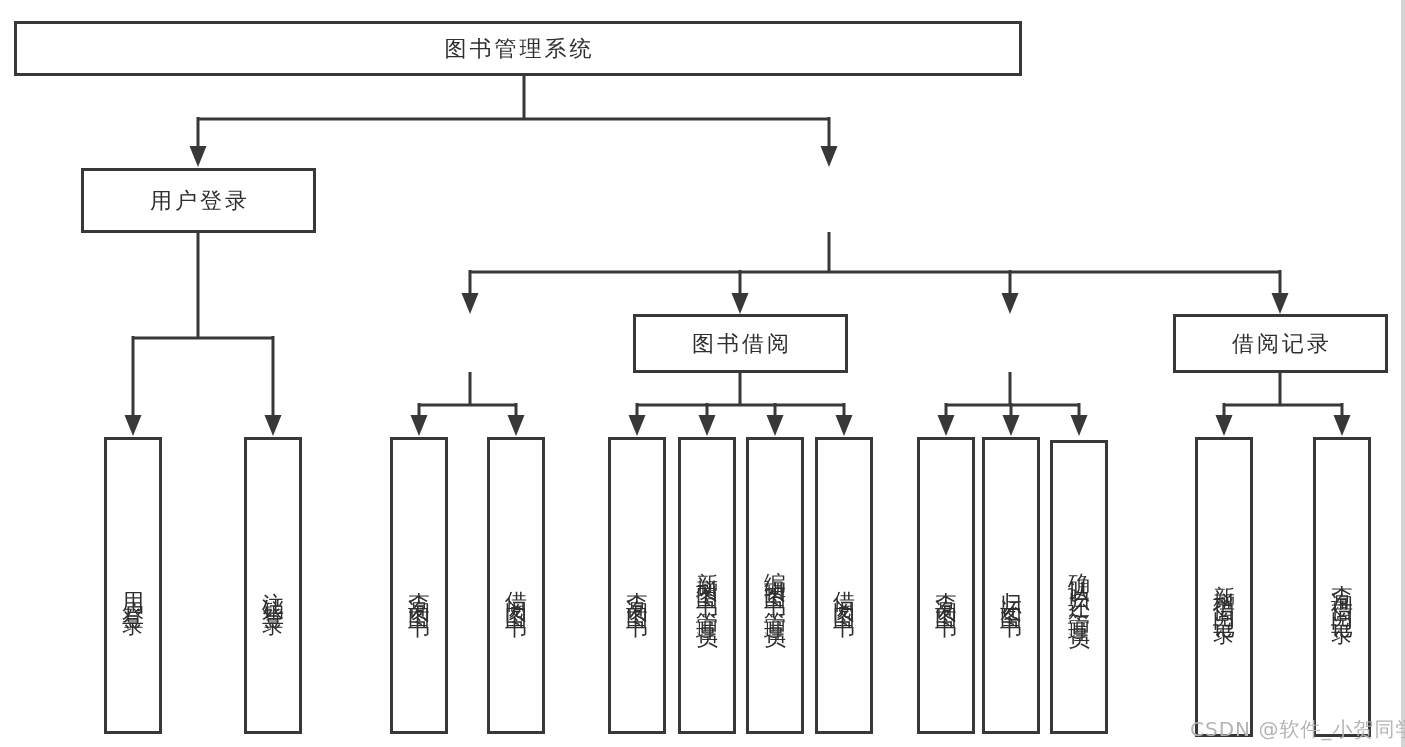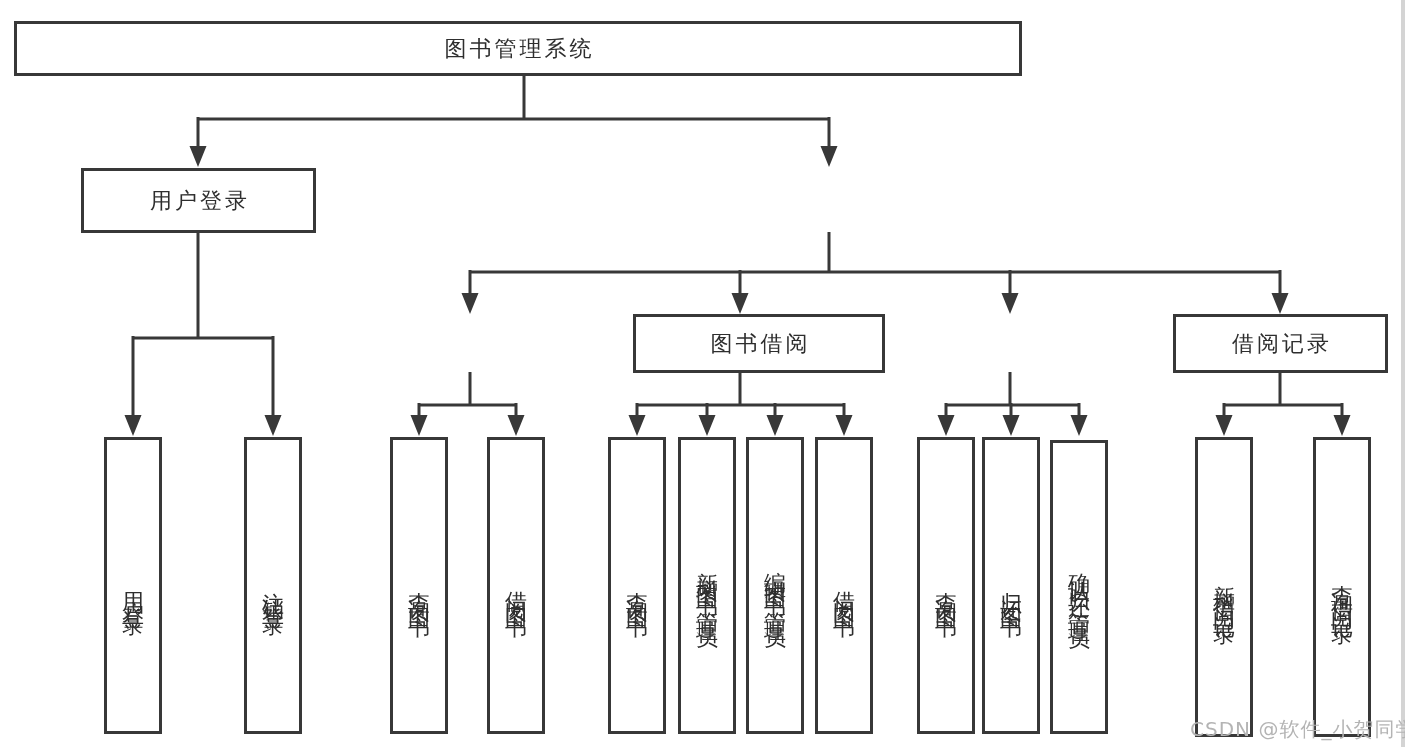--- a/index.html
+++ b/index.html
@@ -104,21 +104,21 @@
   </svg>
 
   <div class="node" style="left:14px; top:13px; width:1008px; height:55px;margin-top:8px;">
     <span class="hlabel">图书管理系统</span>
   </div>
 
   <div class="node" style="left:81px; top:168px; width:235px; height:65px;">
     <span class="hlabel">用户登录</span>
   </div>
 
-  <div class="node" style="left:633px; top:314px; width:252px; height:59px;">
+  <div class="node" style="left:633px; top:314px; width:215px; height:59px;">
     <span class="hlabel">图书借阅</span>
   </div>
   <div class="node" style="left:1173px; top:314px; width:215px; height:59px;">
     <span class="hlabel">借阅记录</span>
   </div>
 
   <div class="node" style="left:104px; top:437px; width:58px; height:297px;">
     <span class="vlabel">用户登录</span>
   </div>
   <div class="node" style="left:244px; top:437px; width:58px; height:297px;">

